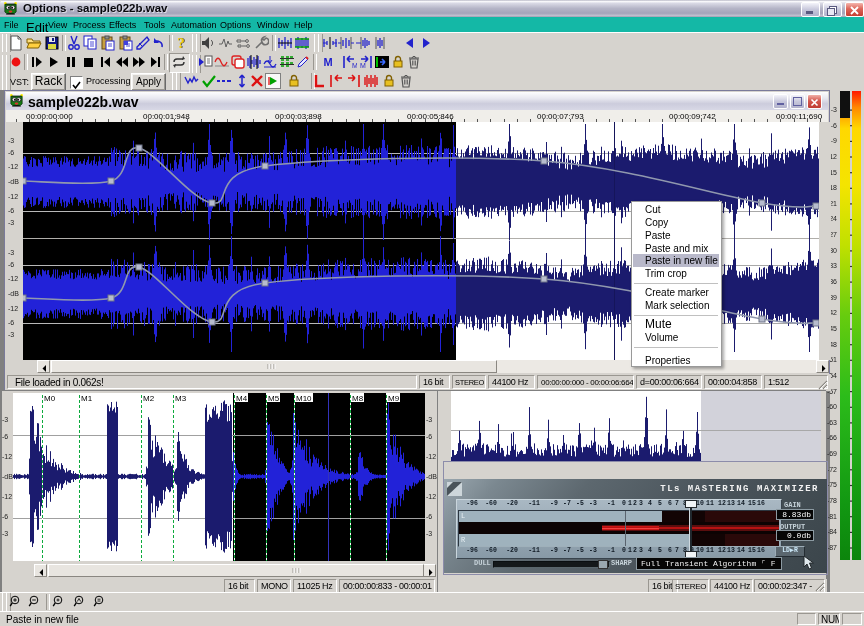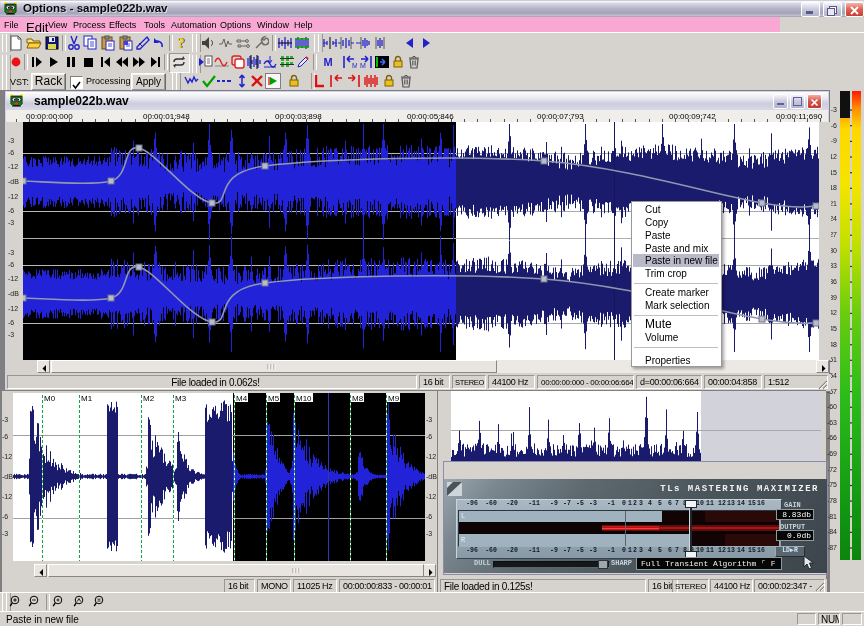--- a/index.html
+++ b/index.html
@@ -28,21 +28,21 @@
     </div>
 <div class="xpbtn" style="left:823px;top:2px;width:17px;height:13px">
       <span style="position:absolute;left:5px;top:3px;width:6px;height:6px;border:1px solid #5a5a80;background:#fff"></span>
       <span style="position:absolute;left:3px;top:5px;width:6px;height:6px;border:1px solid #5a5a80;background:#e8e8f4"></span>
     </div>
 <div class="xpbtn" style="left:845px;top:2px;width:17px;height:13px;background:linear-gradient(180deg,#f4b6ae,#dd6458 45%,#c53e33)"><svg width="17" height="13">
         <path d="M5 3l7 7M12 3l-7 7" stroke="#fff" stroke-width="1.8"></path>
       </svg></div>
 </div>
 
-<div style="position:absolute;left:0;top:17px;width:780px;height:15px;background:#f9a8d4;border-bottom:6px solid #7f1d1d">
+<div style="position:absolute;left:0;top:17px;width:864px;height:15px;background:#14b8a6;border-bottom:6px solid #7f1d1d">
 <div style="position:absolute;left:4px;top:3px;font-size:9px;color:#000">File</div>
     <div style="position:absolute;left:26px;top:3px;font-size:13px;color:#000">Edit</div>
     <div style="position:absolute;left:48px;top:3px;font-size:9px;color:#000">View</div>
     <div style="position:absolute;left:73px;top:3px;font-size:9px;color:#000">Process</div>
     <div style="position:absolute;left:109px;top:3px;font-size:9px;color:#000">Effects</div>
     <div style="position:absolute;left:144px;top:3px;font-size:9px;color:#000">Tools</div>
     <div style="position:absolute;left:171px;top:3px;font-size:9px;color:#000">Automation</div>
     <div style="position:absolute;left:220px;top:3px;font-size:9px;color:#000">Options</div>
     <div style="position:absolute;left:257px;top:3px;font-size:9px;color:#000">Window</div>
     <div style="position:absolute;left:294px;top:3px;font-size:9px;color:#000">Help</div>
@@ -402,21 +402,21 @@
         <circle cx="13.5" cy="2.5" r="1.4" fill="#ffee00"></circle>
 <path d="M2.5 3h11l-1 1h-9z" fill="#101010"></path>
 <path d="M2 3.5h12v8l-2 2H4l-2-2z" fill="#157a15" stroke="#062806" stroke-width="0.8"></path>
 <ellipse cx="5.6" cy="7" rx="2.3" ry="2.1" fill="#e8e8e8" stroke="#201020" stroke-width="0.8"></ellipse>
 <ellipse cx="10.4" cy="7" rx="2.3" ry="2.1" fill="#e8e8e8" stroke="#201020" stroke-width="0.8"></ellipse>
 <circle cx="6.3" cy="7.2" r="1" fill="#000"></circle>
         <circle cx="9.7" cy="7.2" r="1" fill="#000"></circle>
 <ellipse cx="8" cy="11.2" rx="2" ry="1.2" fill="#e03030"></ellipse>
 <path d="M3 14.5c1-1.8 9-1.8 10 0z" fill="#0a0a0a"></path>
 </svg>
-<div style="position:absolute;left:28px;top:2px;font-size:12px;font-weight:bold;color:#000">sample022b.wav</div>
+<div style="position:absolute;left:22px;top:2px;font-size:14px;font-weight:bold;color:#000">sample022b.wav</div>
 <div class="xpbtn" style="left:767px;top:2px">
         <span style="position:absolute;left:3px;top:8px;width:7px;height:2px;background:#6060a0"></span>
       </div>
 <div class="xpbtn" style="left:784px;top:2px">
         <span style="position:absolute;left:2px;top:2px;width:7px;height:7px;border:1.5px solid #6060a0"></span>
       </div>
 <div class="xpbtn" style="left:801px;top:2px;background:linear-gradient(180deg,#f0b0a8,#d4584e 45%,#c03c32)"><svg width="13" height="13">
           <path d="M3.5 3.5l6 6M9.5 3.5l-6 6" stroke="#fff" stroke-width="1.6"></path>
         </svg></div>
 </div>
@@ -551,21 +551,21 @@
           <path d="M5 3l3.5 3.5L5 10z" fill="#000"></path>
         </svg></div>
       <div class="sbtn" style="left:14px;top:0;width:446px;height:13px"></div>
       <svg width="10" height="13" style="position:absolute;left:230px;top:0">
         <path d="M1 4v5M4 4v5M7 4v5" stroke="#9a9791"></path>
         <path d="M2 4v5M5 4v5M8 4v5" stroke="#fff"></path>
       </svg>
     </div>
 
 <div style="position:absolute;left:0;top:283px;width:826px;height:17px;background:#d6d3ce">
-<div style="position:absolute;left:2px;top:1px;width:410px;height:14px;border:1px solid;border-color:#9a9791 #fff #fff #9a9791;font-size:10px;letter-spacing:-0.3px;line-height:13px;padding-left:7px;color:#000;white-space:nowrap;overflow:hidden;text-align:center;box-sizing:border-box">File loaded in 0.062s!</div>
+<div style="position:absolute;left:2px;top:1px;width:410px;height:14px;border:1px solid;border-color:#9a9791 #fff #fff #9a9791;font-size:10px;letter-spacing:-0.3px;line-height:13px;padding-left:7px;color:#000;white-space:nowrap;overflow:hidden;text-align:left;box-sizing:border-box">File loaded in 0.062s!</div>
 <div style="position:absolute;left:414px;top:1px;width:31px;height:14px;border:1px solid;border-color:#9a9791 #fff #fff #9a9791;font-size:9px;letter-spacing:-0.3px;line-height:13px;padding-left:3px;color:#000;white-space:nowrap;overflow:hidden;text-align:left;box-sizing:border-box">16 bit</div>
 <div style="position:absolute;left:447px;top:1px;width:34px;height:14px;border:1px solid;border-color:#9a9791 #fff #fff #9a9791;font-size:7.5px;letter-spacing:-0.3px;line-height:13px;padding-left:2px;color:#000;white-space:nowrap;overflow:hidden;text-align:left;box-sizing:border-box">STEREO</div>
 <div style="position:absolute;left:483px;top:1px;width:47px;height:14px;border:1px solid;border-color:#9a9791 #fff #fff #9a9791;font-size:9px;letter-spacing:-0.3px;line-height:13px;padding-left:3px;color:#000;white-space:nowrap;overflow:hidden;text-align:left;box-sizing:border-box">44100 Hz</div>
 <div style="position:absolute;left:532px;top:1px;width:97px;height:14px;border:1px solid;border-color:#9a9791 #fff #fff #9a9791;font-size:8px;letter-spacing:-0.3px;line-height:13px;padding-left:3px;color:#000;white-space:nowrap;overflow:hidden;text-align:left;box-sizing:border-box">00:00:00:000 - 00:00:06:664</div>
 <div style="position:absolute;left:631px;top:1px;width:66px;height:14px;border:1px solid;border-color:#9a9791 #fff #fff #9a9791;font-size:9px;letter-spacing:-0.3px;line-height:13px;padding-left:3px;color:#000;white-space:nowrap;overflow:hidden;text-align:left;box-sizing:border-box">d=00:00:06:664</div>
 <div style="position:absolute;left:699px;top:1px;width:58px;height:14px;border:1px solid;border-color:#9a9791 #fff #fff #9a9791;font-size:9px;letter-spacing:-0.3px;line-height:13px;padding-left:3px;color:#000;white-space:nowrap;overflow:hidden;text-align:left;box-sizing:border-box">00:00:04:858</div>
 <div style="position:absolute;left:759px;top:1px;width:64px;height:14px;border:1px solid;border-color:#9a9791 #fff #fff #9a9791;font-size:9px;letter-spacing:-0.3px;line-height:13px;padding-left:3px;color:#000;white-space:nowrap;overflow:hidden;text-align:left;box-sizing:border-box">1:512</div>
 <svg width="10" height="10" style="position:absolute;left:813px;top:6px">
         <path d="M9 1 1 9M9 5 5 9" stroke="#8a8781" stroke-width="1.3"></path>
         <path d="M9 2 2 9M9 6 6 9" stroke="#fff" stroke-width="0.8"></path>
@@ -658,21 +658,20 @@
 </div>
 
 <div style="position:absolute;left:437px;top:390px;width:389px;height:202px;background:#d6d3ce;border-top:1px solid #808080;border-left:1px solid #808080;box-sizing:border-box">
 <div style="position:absolute;left:13px;top:0;width:370px;height:71px;background:#fff"></div>
 <svg width="370" height="71" viewBox="0 0 370 71" style="position:absolute;left:13px;top:0">
 <rect x="250" y="0" width="120" height="71" fill="#d2d2da"></rect>
 <path d="M0 39.5H370" stroke="#a8a8a8" stroke-width="1"></path>
 <path d="M0.5 65.9V71.0M1.5 59.0V71.0M2.5 59.1V71.0M3.5 64.1V71.0M4.5 64.0V71.0M5.5 62.9V71.0M6.5 60.1V71.0M7.5 52.1V71.0M8.5 39.7V71.0M9.5 49.2V71.0M10.5 59.4V71.0M11.5 53.7V71.0M12.5 52.7V71.0M13.5 65.5V71.0M14.5 56.2V71.0M15.5 58.0V71.0M16.5 53.4V71.0M17.5 56.7V71.0M18.5 58.3V71.0M19.5 56.2V71.0M20.5 60.6V71.0M21.5 56.3V71.0M22.5 54.5V71.0M23.5 59.5V71.0M24.5 52.8V71.0M25.5 54.7V71.0M26.5 52.2V71.0M27.5 48.6V71.0M28.5 29.9V71.0M29.5 41.9V71.0M30.5 56.9V71.0M31.5 53.9V71.0M32.5 52.4V71.0M33.5 63.4V71.0M34.5 62.6V71.0M35.5 53.8V71.0M36.5 53.3V71.0M37.5 55.4V71.0M38.5 61.1V71.0M39.5 59.5V71.0M40.5 57.5V71.0M41.5 59.1V71.0M42.5 59.3V71.0M43.5 59.9V71.0M44.5 53.8V71.0M45.5 62.0V71.0M46.5 51.0V71.0M47.5 33.1V71.0M48.5 53.0V71.0M49.5 61.7V71.0M50.5 56.9V71.0M51.5 57.1V71.0M52.5 59.5V71.0M53.5 65.3V71.0M54.5 65.5V71.0M55.5 63.6V71.0M56.5 54.9V71.0M57.5 63.7V71.0M58.5 64.1V71.0M59.5 59.9V71.0M60.5 42.5V71.0M61.5 54.9V71.0M62.5 41.0V71.0M63.5 58.8V71.0M64.5 53.3V71.0M65.5 65.7V71.0M66.5 60.7V71.0M67.5 63.2V71.0M68.5 61.2V71.0M69.5 59.8V71.0M70.5 59.0V71.0M71.5 60.2V71.0M72.5 63.0V71.0M73.5 63.0V71.0M74.5 62.7V71.0M75.5 55.8V71.0M76.5 57.8V71.0M77.5 44.2V71.0M78.5 16.1V71.0M79.5 43.3V71.0M80.5 55.7V71.0M81.5 58.2V71.0M82.5 61.8V71.0M83.5 52.4V71.0M84.5 62.9V71.0M85.5 64.1V71.0M86.5 57.4V71.0M87.5 59.1V71.0M88.5 63.4V71.0M89.5 64.5V71.0M90.5 58.4V71.0M91.5 61.9V71.0M92.5 64.6V71.0M93.5 59.1V71.0M94.5 57.2V71.0M95.5 59.3V71.0M96.5 47.4V71.0M97.5 28.7V71.0M98.5 51.1V71.0M99.5 55.4V71.0M100.5 62.3V71.0M101.5 64.6V71.0M102.5 53.2V71.0M103.5 58.8V71.0M104.5 64.1V71.0M105.5 64.4V71.0M106.5 54.2V71.0M107.5 58.4V71.0M108.5 62.3V71.0M109.5 57.9V71.0M110.5 61.4V71.0M111.5 54.9V71.0M112.5 44.0V71.0M113.5 51.8V71.0M114.5 58.7V71.0M115.5 53.4V71.0M116.5 62.5V71.0M117.5 58.7V71.0M118.5 58.9V71.0M119.5 54.6V71.0M120.5 65.0V71.0M121.5 54.3V71.0M122.5 54.7V71.0M123.5 60.3V71.0M124.5 65.5V71.0M125.5 55.3V71.0M126.5 56.5V71.0M127.5 43.9V71.0M128.5 32.1V71.0M129.5 42.4V71.0M130.5 56.4V71.0M131.5 61.3V71.0M132.5 55.8V71.0M133.5 56.2V71.0M134.5 55.8V71.0M135.5 53.5V71.0M136.5 56.0V71.0M137.5 56.4V71.0M138.5 54.2V71.0M139.5 57.0V71.0M140.5 49.5V71.0M141.5 54.4V71.0M142.5 51.7V71.0M143.5 36.7V71.0M144.5 50.6V71.0M145.5 60.7V71.0M146.5 63.5V71.0M147.5 53.6V71.0M148.5 64.9V71.0M149.5 54.7V71.0M150.5 56.4V71.0M151.5 59.5V71.0M152.5 56.7V71.0M153.5 62.0V71.0M154.5 53.9V71.0M155.5 63.3V71.0M156.5 56.6V71.0M157.5 41.6V71.0M158.5 27.2V71.0M159.5 49.9V71.0M160.5 52.7V71.0M161.5 54.1V71.0M162.5 53.4V71.0M163.5 65.6V71.0M164.5 63.8V71.0M165.5 59.3V71.0M166.5 55.7V71.0M167.5 61.0V71.0M168.5 58.1V71.0M169.5 65.4V71.0M170.5 57.0V71.0M171.5 56.5V71.0M172.5 49.4V71.0M173.5 57.5V71.0M174.5 60.2V71.0M175.5 55.7V71.0M176.5 57.8V71.0M177.5 53.6V71.0M178.5 57.9V71.0M179.5 63.5V71.0M180.5 57.7V71.0M181.5 65.2V71.0M182.5 55.6V71.0M183.5 63.2V71.0M184.5 53.3V71.0M185.5 59.4V71.0M186.5 59.8V71.0M187.5 64.1V71.0M188.5 54.7V71.0M189.5 53.2V71.0M190.5 56.3V71.0M191.5 56.7V71.0M192.5 56.1V71.0M193.5 46.1V71.0M194.5 26.3V71.0M195.5 5.8V71.0M196.5 27.0V71.0M197.5 53.3V71.0M198.5 57.5V71.0M199.5 63.4V71.0M200.5 55.3V71.0M201.5 65.4V71.0M202.5 62.1V71.0M203.5 54.0V71.0M204.5 60.8V71.0M205.5 53.4V71.0M206.5 62.0V71.0M207.5 60.7V71.0M208.5 64.5V71.0M209.5 54.6V71.0M210.5 52.9V71.0M211.5 63.4V71.0M212.5 61.6V71.0M213.5 56.6V71.0M214.5 44.3V71.0M215.5 18.4V71.0M216.5 47.8V71.0M217.5 60.6V71.0M218.5 58.3V71.0M219.5 58.3V71.0M220.5 61.4V71.0M221.5 60.0V71.0M222.5 62.5V71.0M223.5 63.2V71.0M224.5 55.1V71.0M225.5 51.1V71.0M226.5 59.0V71.0M227.5 64.3V71.0M228.5 54.6V71.0M229.5 54.2V71.0M230.5 62.1V71.0M231.5 48.1V71.0M232.5 39.9V71.0M233.5 54.0V71.0M234.5 55.1V71.0M235.5 53.1V71.0M236.5 65.9V71.0M237.5 62.2V71.0M238.5 65.5V71.0M239.5 63.2V71.0M240.5 65.8V71.0M241.5 65.3V71.0M242.5 56.9V71.0M243.5 62.0V71.0M244.5 54.2V71.0M245.5 40.7V71.0M246.5 21.0V71.0M247.5 42.7V71.0M248.5 58.3V71.0M249.5 61.9V71.0" stroke="#1b1b6e" stroke-width="1"></path>
 </svg>
 <div style="position:absolute;left:0;top:188px;width:389px;height:14px;background:#d6d3ce">
-<div style="position:absolute;left:2px;top:0px;width:206px;height:14px;border:1px solid;border-color:#9a9791 #fff #fff #9a9791;font-size:10px;letter-spacing:-0.3px;line-height:13px;padding-left:3px;color:#000;white-space:nowrap;overflow:hidden;text-align:left;box-sizing:border-box">File loaded in 0.125s!</div>
 <div style="position:absolute;left:210px;top:0px;width:30px;height:14px;border:1px solid;border-color:#9a9791 #fff #fff #9a9791;font-size:9px;letter-spacing:-0.3px;line-height:13px;padding-left:3px;color:#000;white-space:nowrap;overflow:hidden;text-align:left;box-sizing:border-box">16 bit</div>
 <div style="position:absolute;left:234px;top:0px;width:37px;height:14px;border:1px solid;border-color:#9a9791 #fff #fff #9a9791;font-size:8px;letter-spacing:-0.3px;line-height:13px;padding-left:2px;color:#000;white-space:nowrap;overflow:hidden;text-align:left;box-sizing:border-box">STEREO</div>
 <div style="position:absolute;left:272px;top:0px;width:43px;height:14px;border:1px solid;border-color:#9a9791 #fff #fff #9a9791;font-size:9px;letter-spacing:-0.3px;line-height:13px;padding-left:3px;color:#000;white-space:nowrap;overflow:hidden;text-align:left;box-sizing:border-box">44100 Hz</div>
 <div style="position:absolute;left:316px;top:0px;width:71px;height:14px;border:1px solid;border-color:#9a9791 #fff #fff #9a9791;font-size:9px;letter-spacing:-0.3px;line-height:13px;padding-left:3px;color:#000;white-space:nowrap;overflow:hidden;text-align:left;box-sizing:border-box">00:00:02:347 -</div>
 <svg width="10" height="10" style="position:absolute;left:377px;top:3px">
         <path d="M9 1 1 9M9 5 5 9" stroke="#8a8781" stroke-width="1.3"></path>
         <path d="M9 2 2 9M9 6 6 9" stroke="#fff" stroke-width="0.8"></path>
       </svg>
 </div>
 </div>

